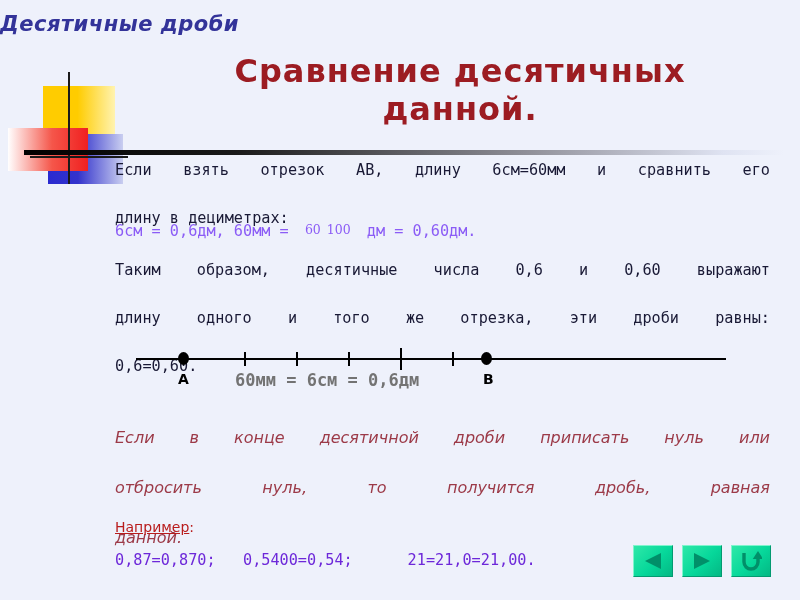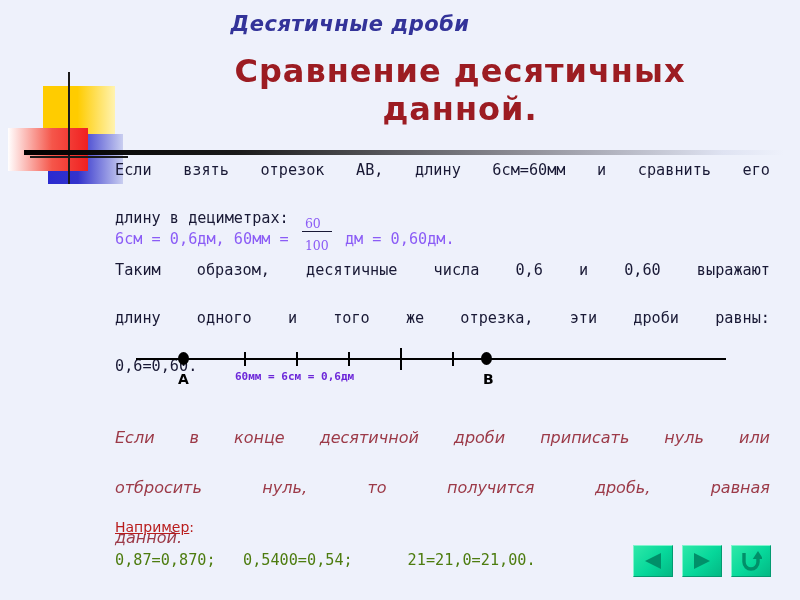--- a/index.html
+++ b/index.html
@@ -21,21 +21,20 @@
     width: 800px;
     height: 600px;
     background: #eef1fb;
   }
 
   
   .subtitle {
     position: absolute;
     left: 0; top: 12px;
     width: 700px;
-    text-align: center;
     font-family: "DejaVu Sans", sans-serif;
     font-style: italic;
     font-weight: bold;
     font-size: 21px;
     color: #333399;
     letter-spacing: 0.5px;
   }
 
   .main-title {
     position: absolute;
@@ -123,21 +122,22 @@
     left: 115px; top: 218px;
     font-family: "DejaVu Sans Mono", monospace;
     font-size: 15.2px;
     color: #8b5cf6;
     display: flex;
     align-items: center;
     white-space: pre;
   }
   .frac {
     display: inline-flex;
-    flex-direction: column;
+    flex-direction: row;
+    align-items: center;
     justify-content: center;
     font-family: "DejaVu Serif", serif;
     font-size: 12.5px;
     line-height: 13px;
     margin: 0 4px;
     position: relative;
     top: -1px;
   }
   .frac .num { padding: 0 3px; }
   .frac .den { padding: 6px 3px; }
@@ -178,22 +178,22 @@
     font-family: "DejaVu Sans", sans-serif;
     font-weight: bold;
     font-size: 14px;
     color: #000;
   }
   .numline .seg-label {
     position: absolute;
     top: 32px;
     font-family: "DejaVu Sans Mono", monospace;
     font-weight: bold;
-    font-size: 11px;
-    color: #6d28d9;
+    font-size: 17px;
+    color: #737373;
     white-space: pre;
   }
 
   
   .rule-text {
     position: absolute;
     left: 115px; top: 425px;
     width: 655px;
     font-family: "DejaVu Sans", sans-serif;
     font-style: italic;
@@ -213,21 +213,21 @@
     color: #b91c1c;
     white-space: pre;
   }
   .example-label .word { text-decoration: underline; }
 
   .examples {
     position: absolute;
     left: 115px; top: 551px;
     font-family: "DejaVu Sans Mono", monospace;
     font-size: 15.2px;
-    color: #4d7c0f;
+    color: #6d28d9;
     white-space: pre;
   }
 
   
   .navbar {
     position: absolute;
     left: 633px; top: 545px;
     display: flex;
     gap: 9px;
   }

